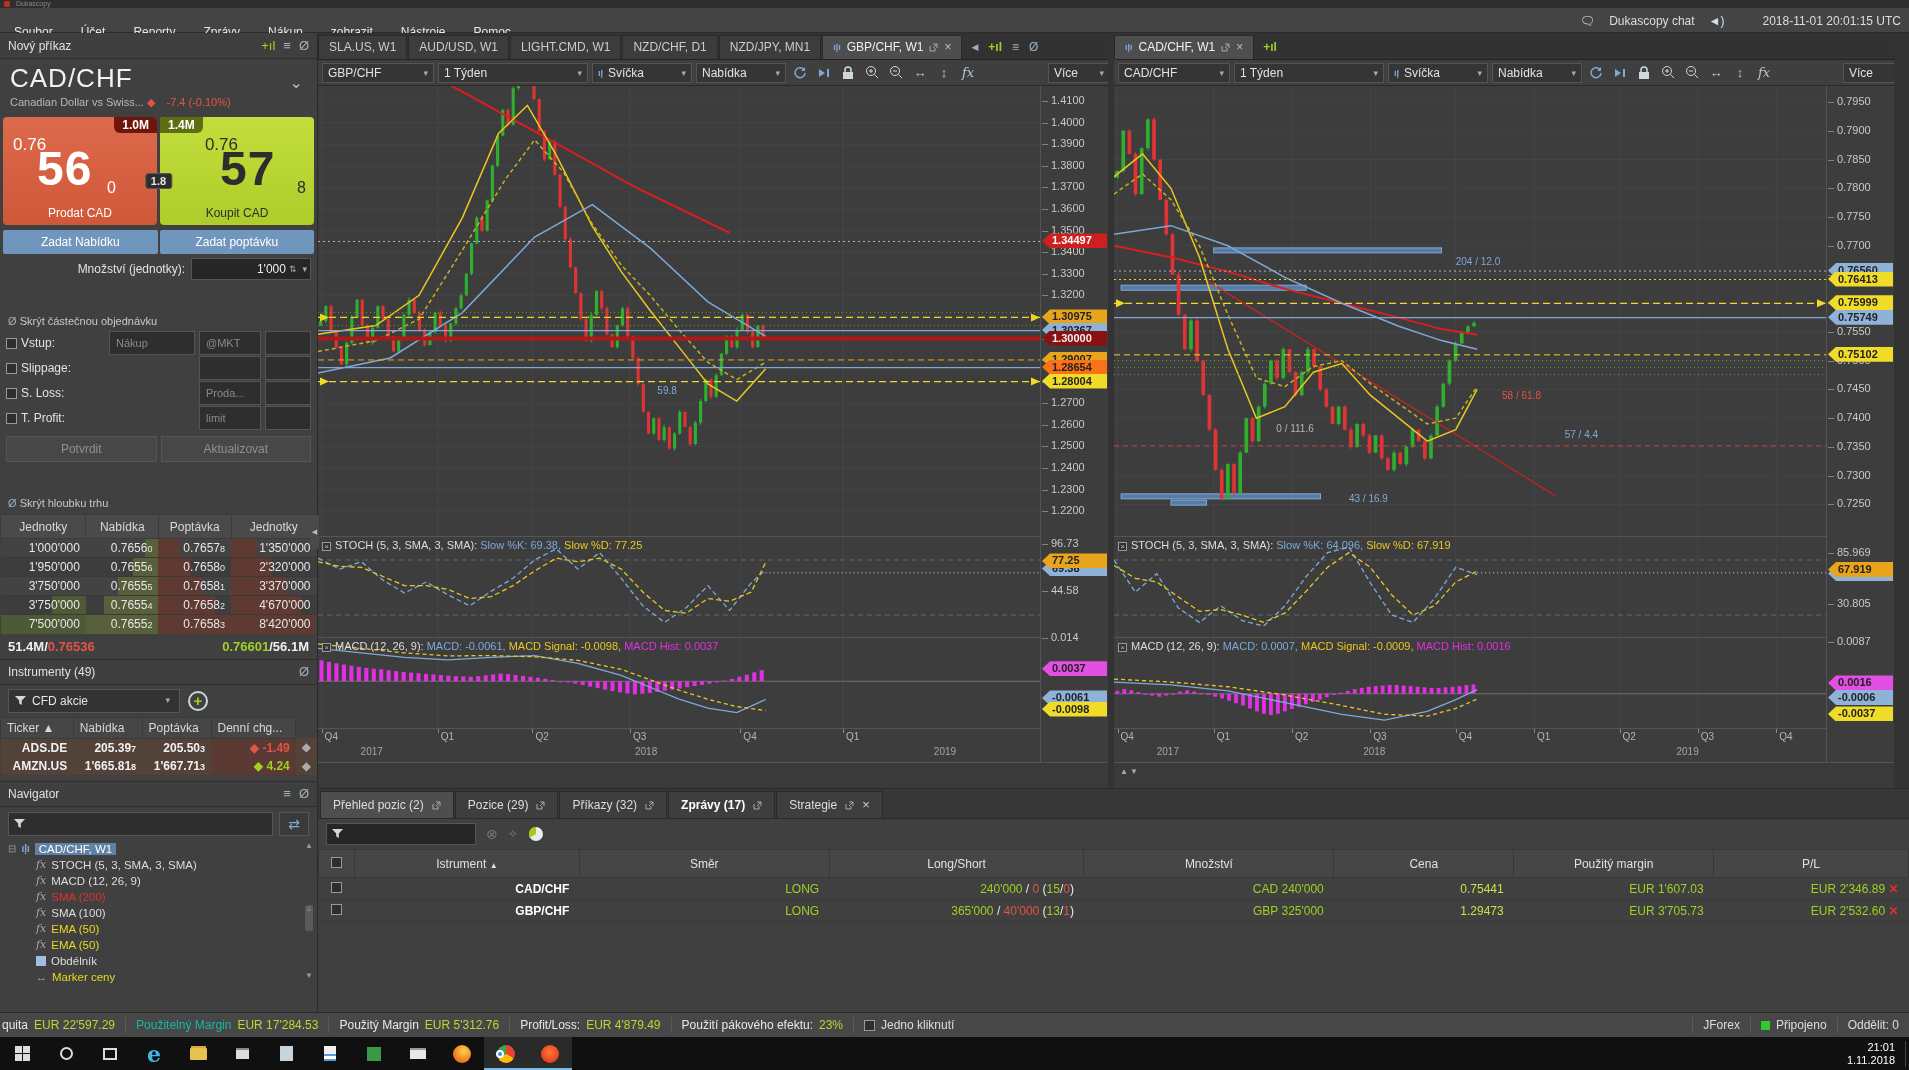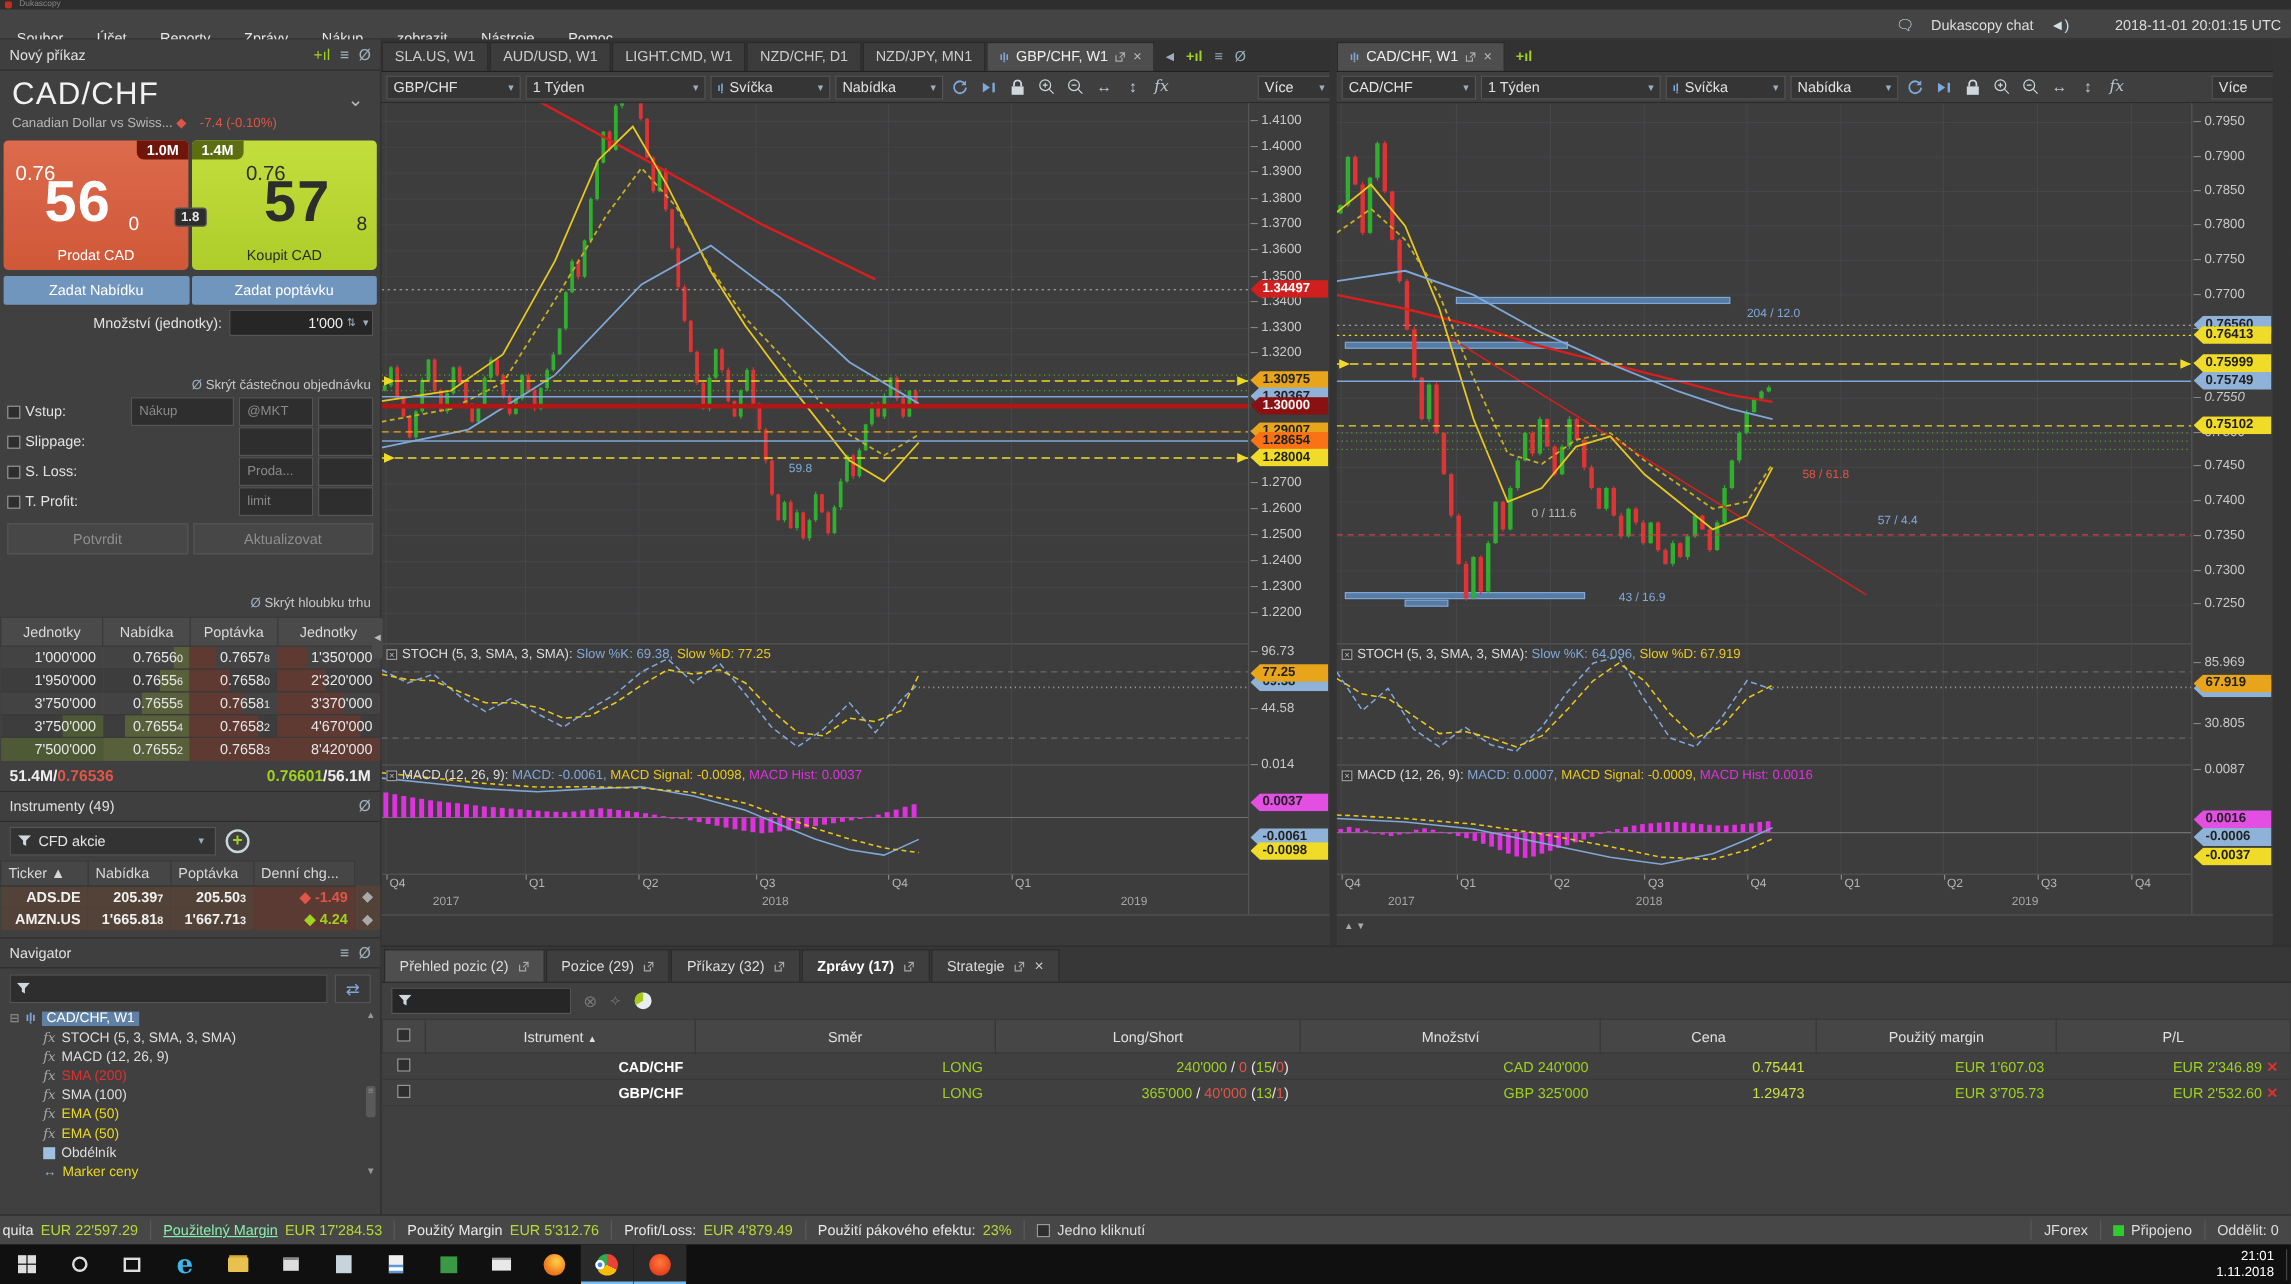--- a/index.html
+++ b/index.html
@@ -37,21 +37,21 @@
   #buy-btn .psub { right:8px; }
   .plabel { position:absolute; bottom:5px; width:100%; text-align:center; font-size:12px; }
   #spread-pill { position:absolute; left:50%; top:56px; transform:translateX(-50%); background:#2d2d2d; border:1px solid #555; color:#e5e5e5; font-size:11px; font-weight:bold; padding:1px 5px; border-radius:3px; z-index:3; }
   #zadat-row { display:flex; gap:2px; margin:3px 3px; }
   .zadat { flex:1; height:24px; background:#7096bd; color:#fff; text-align:center; line-height:24px; border-radius:2px; font-size:12px; }
   #amount-row { display:flex; align-items:center; margin:4px 6px 2px; }
   #amount-label { flex:1; text-align:right; padding-right:6px; color:#e2e2e2; }
   #amount-box { width:120px; height:22px; background:#262626; border:1px solid #555; color:#eee; display:flex; align-items:center; }
   #amount-box input { flex:1; background:transparent; border:none; color:#eee; text-align:right; font-size:12px; width:70px; }
   .mini { color:#9ab0c0; font-size:9px; line-height:9px; padding:0 3px; }
-  .eye-line { text-align:right; padding:3px 8px; color:#c8c8c8; font-size:11px;margin-top:32px; }
+  .eye-line { text-align:left; padding:3px 8px; color:#c8c8c8; font-size:11px;margin-top:32px; }
   .ord-row { display:flex; align-items:center; margin:1px 6px; gap:4px; }
   .chk { width:11px; height:11px; border:1px solid #999; background:#2e2e2e; display:inline-block; }
   .ord-label { width:84px; color:#e2e2e2; font-size:12px; }
   .ord-field { height:24px; background:#2e2e2e; border:1px solid #555; color:#8a8a8a; font-size:11px; line-height:22px; padding:0 6px; }
   .f-a { width:86px; } .f-b { width:62px; } .f-c { flex:1; }
   #confirm-row { display:flex; gap:4px; margin:6px 6px; }
   #confirm-row div { flex:1; height:26px; background:#474747; border:1px solid #555; color:#8f8f8f; text-align:center; line-height:24px; }
   
   #depth-table { width:100%; border-collapse:collapse; margin-top:2px; font-size:12px;padding-left:24px; }
   #depth-table th { color:#d8d8d8; font-weight:normal; background:#4a4a4a; border:1px solid #3a3a3a; height:24px; }
@@ -1201,21 +1201,21 @@
     </div>
     <div class="axis" style="left: 712px; top: 53px; width: 68px; height: 676px;">
       <div class="axis-tick" style="top: 9.09195px;">0.7950</div>
       <div class="axis-tick" style="top: 37.8276px;">0.7900</div>
       <div class="axis-tick" style="top: 66.5632px;">0.7850</div>
       <div class="axis-tick" style="top: 95.2989px;">0.7800</div>
       <div class="axis-tick" style="top: 124.034px;">0.7750</div>
       <div class="axis-tick" style="top: 152.77px;">0.7700</div>
       <div class="axis-tick" style="top: 181.506px;">0.7650</div>
       <div class="axis-tick" style="top: 210.241px;">0.7600</div>
-      <div class="axis-tick" style="top: 238.977px; font-style: italic;">0.7550</div>
+      <div class="axis-tick" style="top: 238.977px;">0.7550</div>
       <div class="axis-tick" style="top: 267.713px;">0.7500</div>
       <div class="axis-tick" style="top: 296.448px;">0.7450</div>
       <div class="axis-tick" style="top: 325.184px;">0.7400</div>
       <div class="axis-tick" style="top: 353.92px;">0.7350</div>
       <div class="axis-tick" style="top: 382.655px;">0.7300</div>
       <div class="axis-tick" style="top: 411.391px;">0.7250</div>
       <div class="badge" style="top: 177.057px; background: rgb(143, 178, 216); color: rgb(34, 34, 34);">0.76560</div>
       <div class="badge" style="top: 185.506px; background: rgb(240, 220, 40); color: rgb(34, 34, 34);">0.76413</div>
       <div class="badge" style="top: 209.299px; background: rgb(240, 220, 40); color: rgb(34, 34, 34);">0.75999</div>
       <div class="badge" style="top: 223.667px; background: rgb(143, 178, 216); color: rgb(34, 34, 34);">0.75749</div>
@@ -1315,21 +1315,21 @@
           <td class="seg-g">EUR 3'705.73</td>
           <td class="seg-g">EUR 2'532.60 <span style="color:#e03030;font-weight:bold;">✕</span></td>
         </tr>
       </tbody>
     </table>
 </div>
 
 <div id="statusbar">
   <span id="st-items" style="display:flex;align-items:center;">
       <span class="st-item"><span style="color:#e8e8e8;">quita</span><span class="st-val">EUR 22'597.29</span></span>
-      <span class="st-item"><span style="color:#86efac;text-decoration:underline;">Použitelný Margin</span><span class="st-val">EUR 17'284.53</span></span>
+      <span class="st-item"><span style="color:#14b8a6;">Použitelný Margin</span><span class="st-val">EUR 17'284.53</span></span>
       <span class="st-item"><span style="color:#e8e8e8;">Použitý Margin</span><span class="st-val">EUR 5'312.76</span></span>
       <span class="st-item"><span style="color:#e8e8e8;">Profit/Loss:</span><span class="st-val">EUR 4'879.49</span></span>
       <span class="st-item"><span style="color:#e8e8e8;">Použití pákového efektu:</span><span class="st-val">23%</span></span>
     </span>
   <span class="st-item" style="border-right:none;display:flex;align-items:center;gap:6px;">
     <span class="chk"></span>
     <span>Jedno kliknutí</span>
   </span>
   <span id="st-spacer"></span>
   <span class="st-right">JForex</span>

